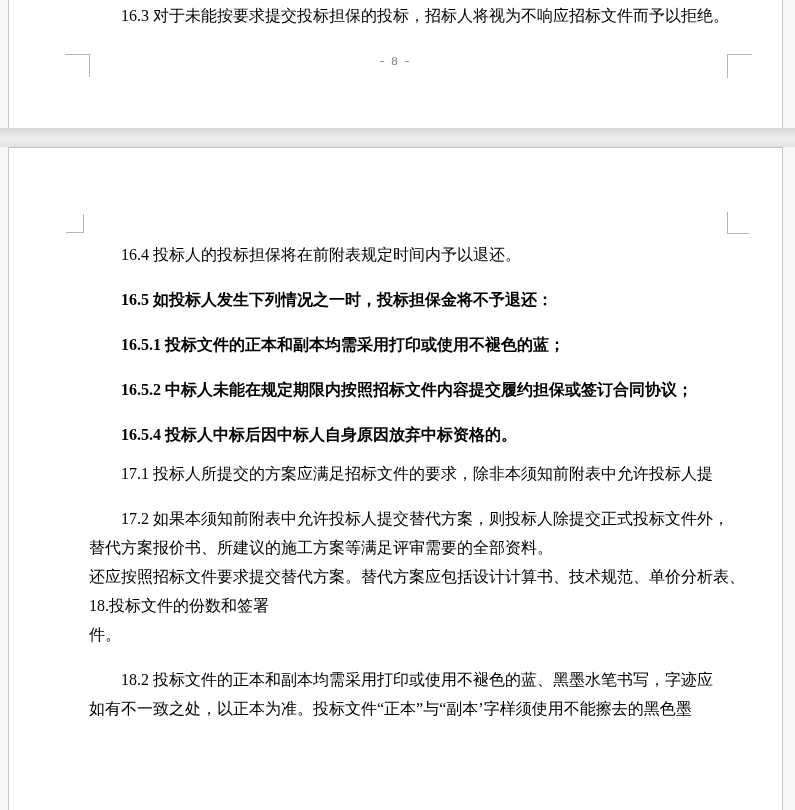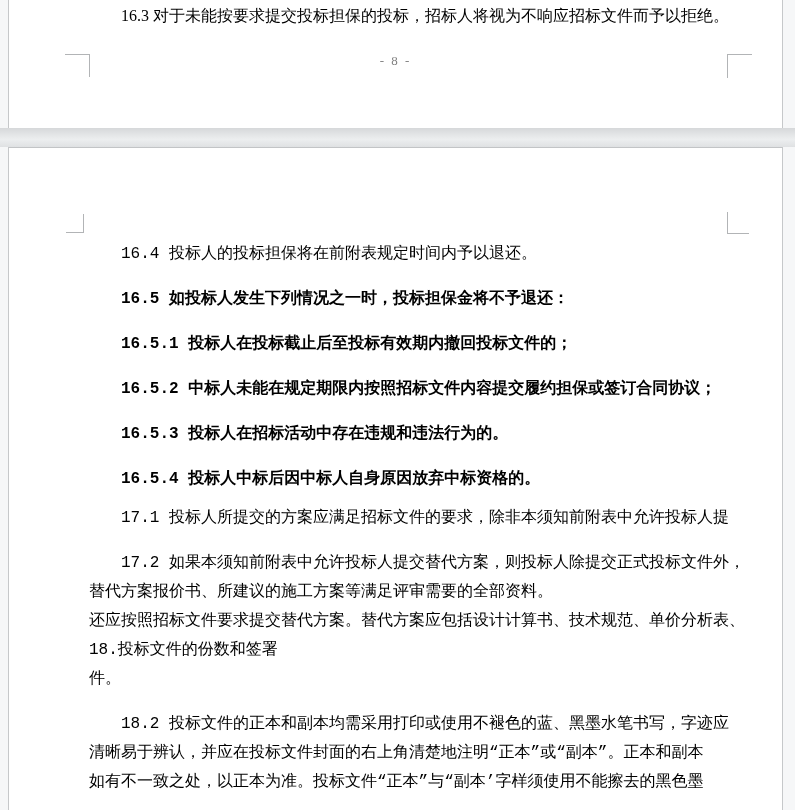--- a/index.html
+++ b/index.html
@@ -13,21 +13,21 @@
 
   .page {
     position: absolute;
     left: 8px;
     width: 775px;
     background: #ffffff;
     border-left: 1px solid #c6c8ca;
     border-right: 1px solid #c6c8ca;
   }
   #page-above { top: 0; height: 156px; border-bottom: 1px solid #c2c4c6; }
-  #page-below { top: 147px; height: 663px; border-top: 1px solid #c2c4c6; font-family: Liberation Mono, monospace; }
+  #page-below { top: 147px; height: 663px; border-top: 1px solid #c2c4c6; }
 
   #page-gap {
     position: absolute;
     left: 0; top: 128px;
     width: 795px; height: 19px;
     background: linear-gradient(180deg, #d6d8da 0%, #e7e9ea 45%, #eceeef 60%, #dfe1e3 100%);
   }
 
   .doc-line {
     position: relative;
@@ -88,29 +88,27 @@
 
   <div id="page-gap"></div>
 
   <div class="page" id="page-below">
     <div class="corner" id="mark-p2-tl"></div>
     <div class="corner" id="mark-p2-tr"></div>
 
     <div id="content-below">
       <div class="doc-line indent">16.4 投标人的投标担保将在前附表规定时间内予以退还。</div>
       <div class="doc-line indent bold mt6">16.5 如投标人发生下列情况之一时，投标担保金将不予退还：</div>
-      <div class="doc-line indent bold mt6">16.5.1 投标人在投标截止后至投标有效期内撤回投标文件的；</div>
+      <div class="doc-line indent bold mt6">16.5.1 投标文件的正本和副本均需采用打印或使用不褪色的蓝；</div>
       <div class="doc-line indent bold mt6">16.5.2 中标人未能在规定期限内按照招标文件内容提交履约担保或签订合同协议；</div>
-      <div class="doc-line indent bold mt6">16.5.3 投标人在招标活动中存在违规和违法行为的。</div>
       <div class="doc-line indent bold mt6">16.5.4 投标人中标后因中标人自身原因放弃中标资格的。</div>
       <div class="doc-line indent mt3">17.1 投标人所提交的方案应满足招标文件的要求，除非本须知前附表中允许投标人提</div>
       <div class="doc-line indent mt6">17.2 如果本须知前附表中允许投标人提交替代方案，则投标人除提交正式投标文件外，</div>
       <div class="doc-line">替代方案报价书、所建议的施工方案等满足评审需要的全部资料。</div>
       <div class="doc-line">还应按照招标文件要求提交替代方案。替代方案应包括设计计算书、技术规范、单价分析表、</div>
       <div class="doc-line">18.投标文件的份数和签署</div>
       <div class="doc-line">件。</div>
       <div class="doc-line indent mt6">18.2 投标文件的正本和副本均需采用打印或使用不褪色的蓝、黑墨水笔书写，字迹应</div>
-      <div class="doc-line">清晰易于辨认，并应在投标文件封面的右上角清楚地注明“正本”或“副本”。正本和副本</div>
       <div class="doc-line">如有不一致之处，以正本为准。投标文件“正本”与“副本’字样须使用不能擦去的黑色墨</div>
     </div>
   </div>
 
 </div>
 
 </body></html>

